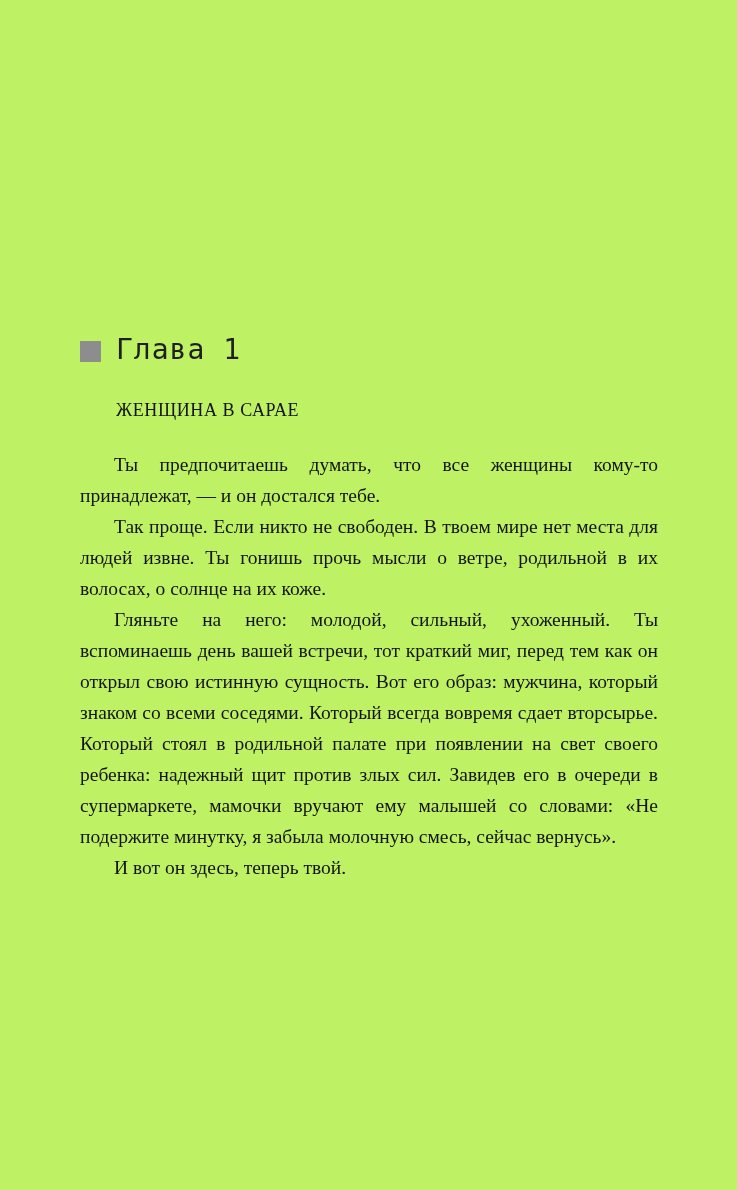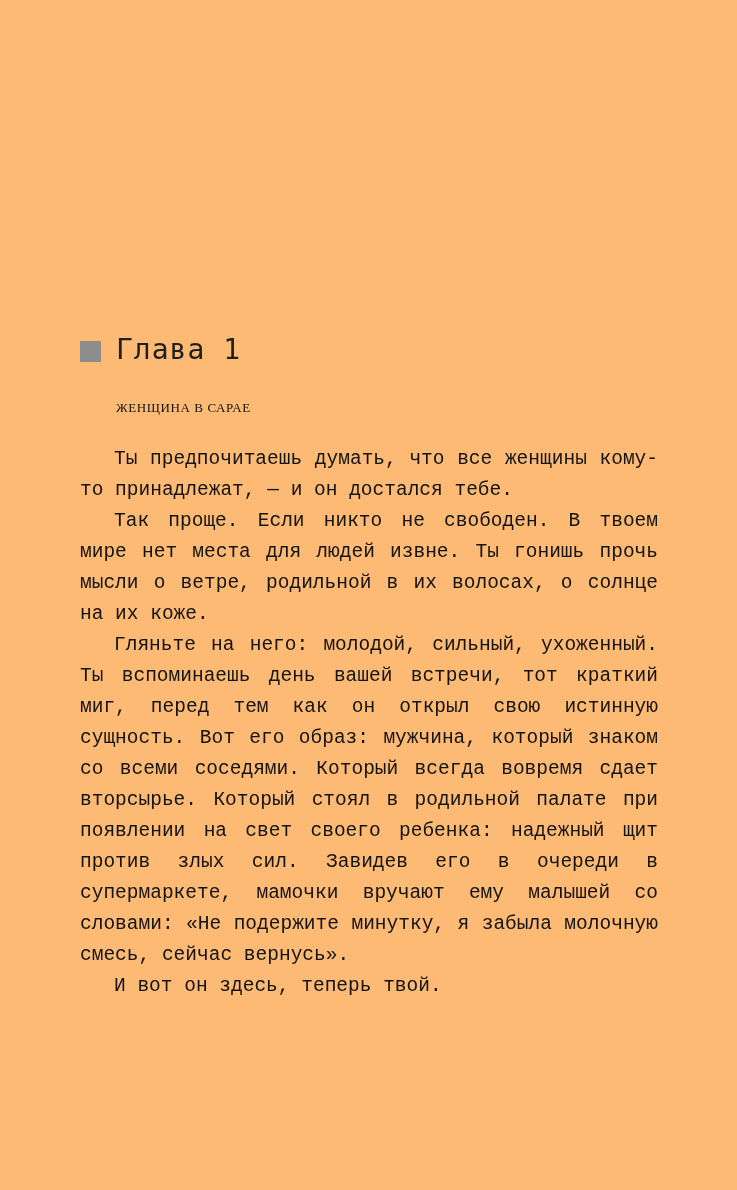--- a/index.html
+++ b/index.html
@@ -4,21 +4,21 @@
 <style>
   html, body {
     margin: 0;
     padding: 0;
     background: #ffffff;
   }
   .page {
     position: relative;
     width: 737px;
     height: 1190px;
-    background: #fdba74;
+    background: #bef264;
     overflow: hidden;
     color: #1c1c1c;
   }
   .content {
     position: absolute;
     top: 336px;
     left: 80px;
     right: 79px;
   }
   .chapter-head {
@@ -37,27 +37,27 @@
   .chapter-title {
     font-family: "DejaVu Sans Mono", monospace;
     font-size: 28px;
     font-weight: 500;
     letter-spacing: 1px;
     color: #1f1f1f;
     line-height: 1;
   }
   .section-subtitle {
     font-family: "Liberation Serif", "DejaVu Serif", serif;
-    font-size: 13px;
+    font-size: 18px;
     letter-spacing: 0.6px;
     margin: 0 0 28px 36px;
     color: #141414;
   }
   .body-text p {
-    font-family: Liberation Mono, monospace;
+    font-family: Liberation Serif, serif;
     font-size: 19.5px;
     line-height: 31px;
     text-align: justify;
     text-indent: 34px;
     margin: 0;
     color: #141414;
   }
 </style>
 </head>
 <body>

